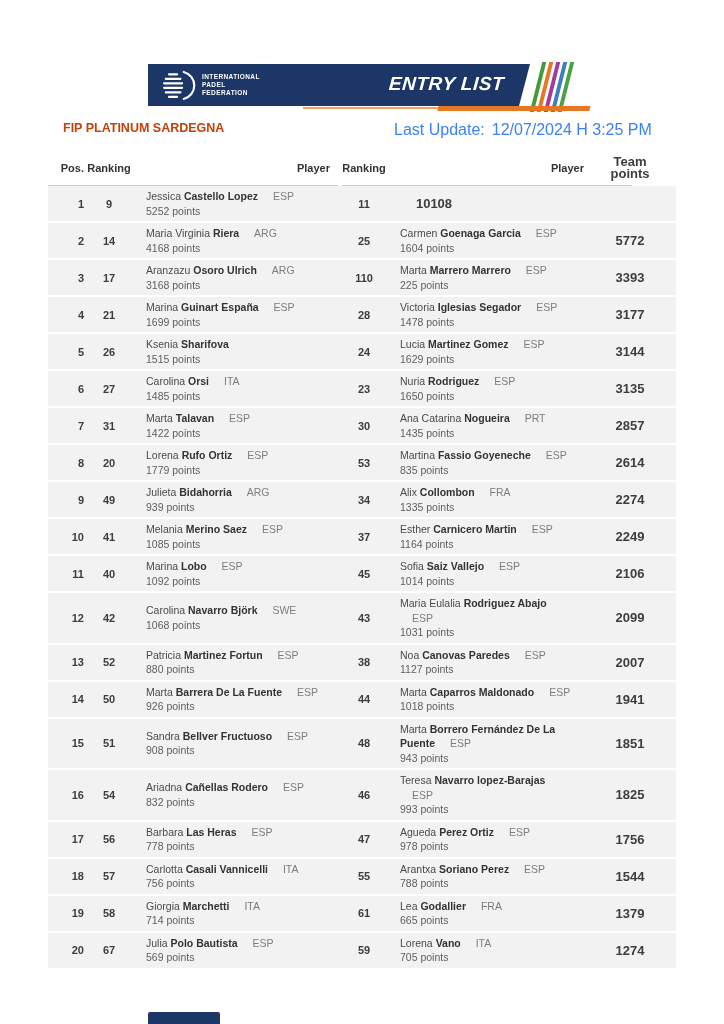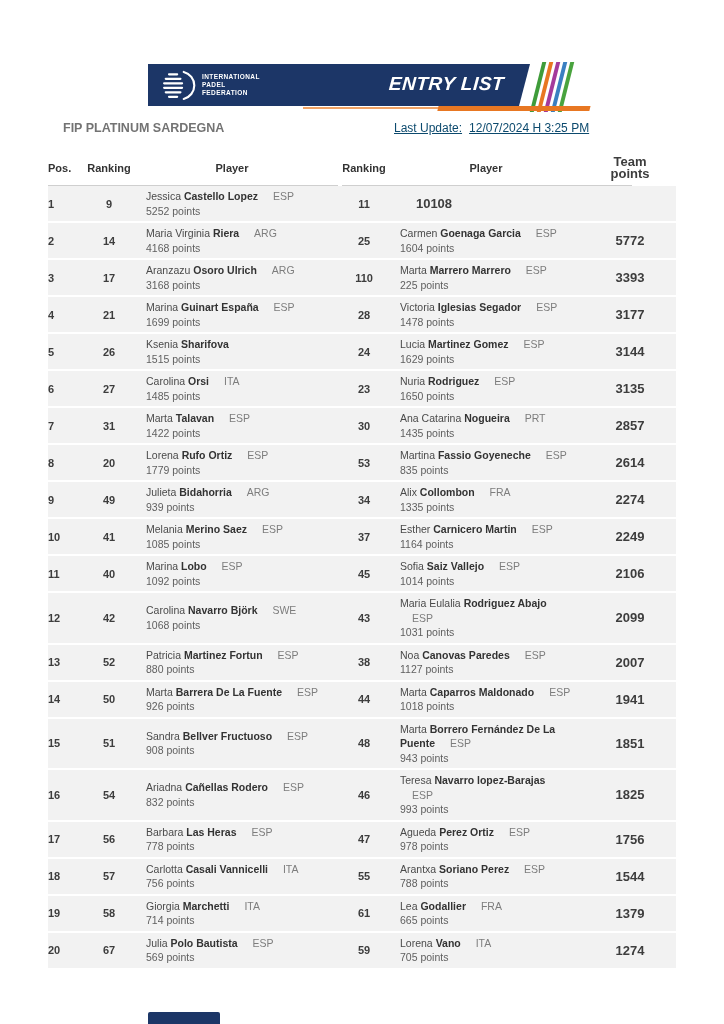--- a/index.html
+++ b/index.html
@@ -16,37 +16,37 @@
   .logo-wrap{display:flex;align-items:center;margin-left:12px;}
   .logo-text{margin-left:6px;color:#fff;font-weight:bold;font-size:6.5px;line-height:8px;letter-spacing:.4px;}
   .entry-list{
     position:absolute;right:26px;top:9px;color:#ffffff;font-weight:bold;font-style:italic;
     font-size:19px;letter-spacing:.5px;transform:skewX(-4deg);
   }
   .stripe{position:absolute;width:4px;height:50px;top:62px;transform:skewX(-14deg);}
   .orange-line-thin{position:absolute;left:303px;top:107px;width:140px;height:1.5px;background:#f0a263;}
   .orange-line-thick{position:absolute;left:438px;top:105.5px;width:152px;height:4.5px;background:#e87722;transform:skewX(-14deg);}
   
-  .event-title{position:absolute;left:47px;top:121px;font-size:12.5px;font-weight:bold;color:#737373;padding-left:16px;}
-  .last-update{position:absolute;left:394px;top:121px;font-size:12px;color:#0c4a6e;text-decoration:underline;}
+  .event-title{position:absolute;left:47px;top:121px;font-size:12.5px;font-weight:bold;color:#c2410c;padding-left:16px;}
+  .last-update{position:absolute;left:394px;top:121px;font-size:16px;color:#3b82f6;}
   .last-update .val{margin-left:7px;}
   
   .table{position:absolute;left:48px;top:150px;width:628px;}
   .hdr{position:relative;display:flex;align-items:center;height:36px;font-size:11px;font-weight:bold;color:#333;}
   .hline{position:absolute;bottom:0;height:1px;background:#cfcfcf;}
   .hline.seg1{left:0;width:290px;}
   .hline.seg2{left:294px;width:290px;}
-  .c-pos{width:36px;text-align:left;flex:none;}
+  .c-pos{width:36px;text-align:right;flex:none;}
   .c-rank1{width:50px;text-align:center;flex:none;}
   .c-player1{width:196px;flex:none;}
   .c-gap{width:10px;flex:none;}
   .c-rank2{width:48px;text-align:center;flex:none;}
   .c-player2{width:196px;flex:none;}
   .c-team{width:92px;text-align:center;flex:none;}
-  .hdr .c-player1,.hdr .c-player2{text-align:center;}
+  .hdr .c-player1,.hdr .c-player2{text-align:right;}
   .hdr .c-team{display:flex;justify-content:center;}
   .hdr .team-label{width:44px;line-height:12px;text-align:center;}
   .row{
     display:flex;align-items:center;background:#f2f2f2;border-bottom:2px solid #ffffff;
     min-height:34px;font-size:10.5px;
   }
   .row .num{font-weight:bold;font-size:11px;color:#3d3d3d;}
   .pcell{padding:3px 4px 3px 12px;line-height:14.5px;}
   .pname{color:#4a4a4a;}
   .pname .b{font-weight:bold;color:#333;}

